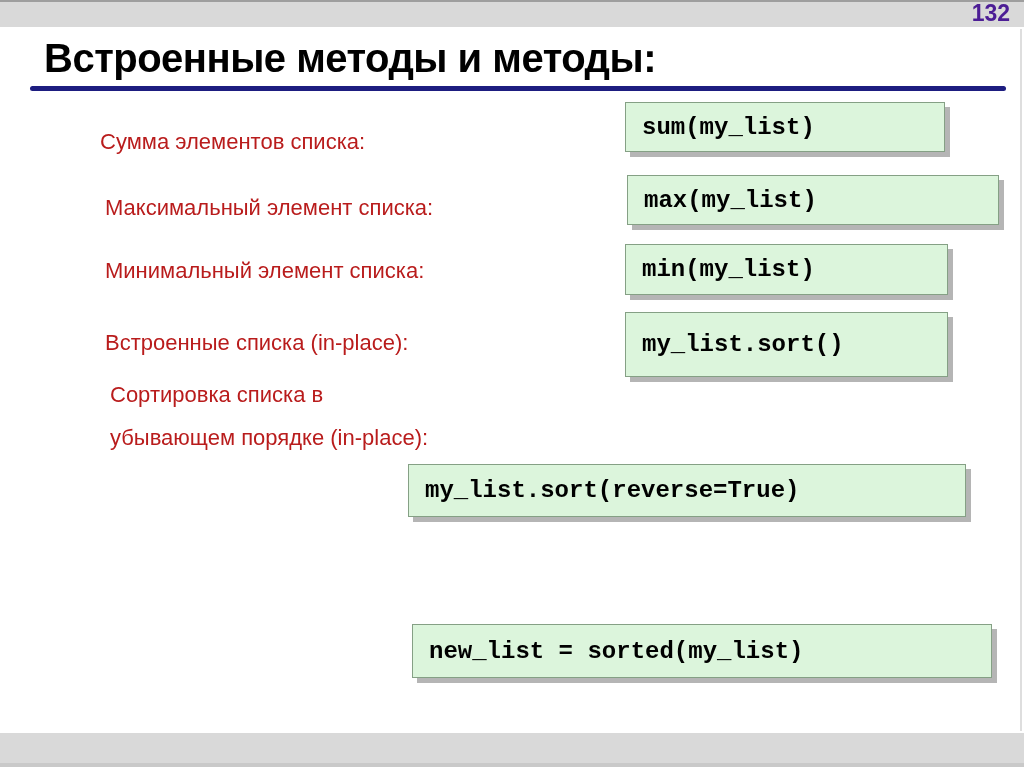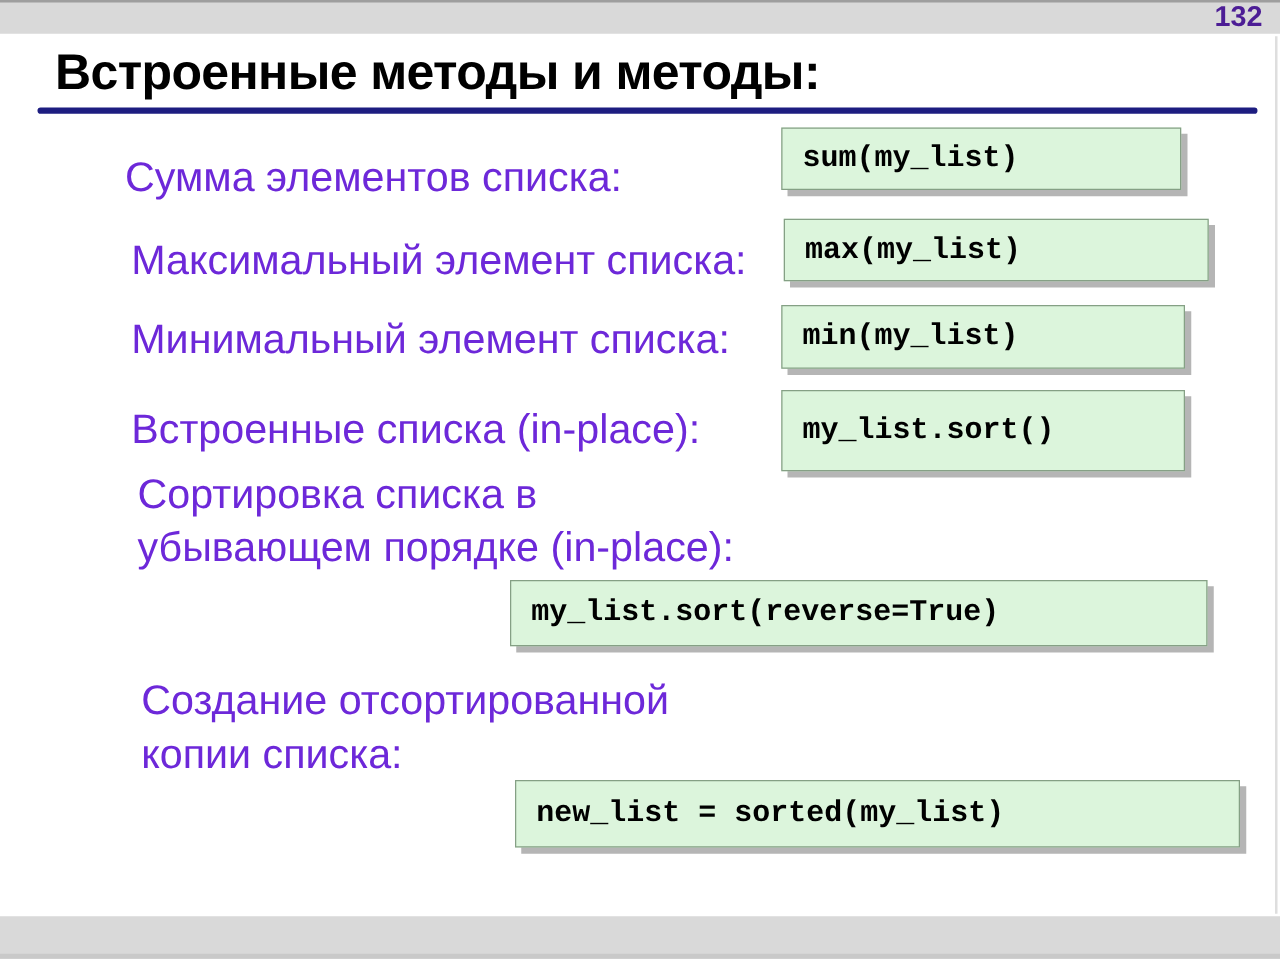--- a/index.html
+++ b/index.html
@@ -33,21 +33,21 @@
     white-space: nowrap;
   }
   .title-underline {
     position: absolute; left: 30px; top: 86px;
     width: 976px; height: 5px;
     background: #1d1d80;
     border-radius: 3px;
   }
   .row-label {
     position: absolute;
-    font-size: 33px; line-height: 43px; color: #6d28d9;
+    font-size: 22px; line-height: 43px; color: #b91c1c;
     white-space: pre-line;
   }
   .code-box {
     position: absolute;
     background: #dcf5dc;
     border: 1px solid #85a085;
     box-shadow: 5px 5px 0 0 #b5b5b5;
     box-sizing: border-box;
     display: flex; align-items: center;
     padding-left: 16px;
@@ -81,42 +81,40 @@
 
   <h1 class="slide-title" style="margin:0;">Встроенные методы и методы:</h1>
   <div class="title-underline"></div>
 
   <div class="row-label" style="left:100px; top:120px;">Сумма элементов списка:</div>
   <div class="code-box" style="left:625px; top:102px; width:320px; height:50px;">
     <span class="code-text">sum(my_list)</span>
   </div>
 
   <div class="row-label" style="left:105px; top:186px;">Максимальный элемент списка:</div>
-  <div class="code-box" style="left:627px; top:175px; width:340px; height:50px;">
+  <div class="code-box" style="left:627px; top:175px; width:372px; height:50px;">
     <span class="code-text">max(my_list)</span>
   </div>
 
   <div class="row-label" style="left:105px; top:249px;">Минимальный элемент списка:</div>
   <div class="code-box" style="left:625px; top:244px; width:323px; height:51px;">
     <span class="code-text">min(my_list)</span>
   </div>
 
   <div class="row-label" style="left:105px; top:321px;">Встроенные списка (in-place):</div>
   <div class="code-box" style="left:625px; top:312px; width:323px; height:65px;">
     <span class="code-text">my_list.sort()</span>
   </div>
 
   <div class="row-label" style="left:110px; top:373px;">Сортировка списка в
 убывающем порядке (in-place):</div>
   <div class="code-box" style="left:408px; top:464px; width:558px; height:53px;">
     <span class="code-text">my_list.sort(reverse=True)</span>
   </div>
 
-  <div class="row-label" style="left:113px; top:538px;">Создание отсортированной
-копии списка:</div>
   <div class="code-box" style="left:412px; top:624px; width:580px; height:54px;">
     <span class="code-text">new_list = sorted(my_list)</span>
   </div>
 
   <div class="right-border"></div>
   <div class="footer"></div>
 
 </div>
 
 </body></html>

